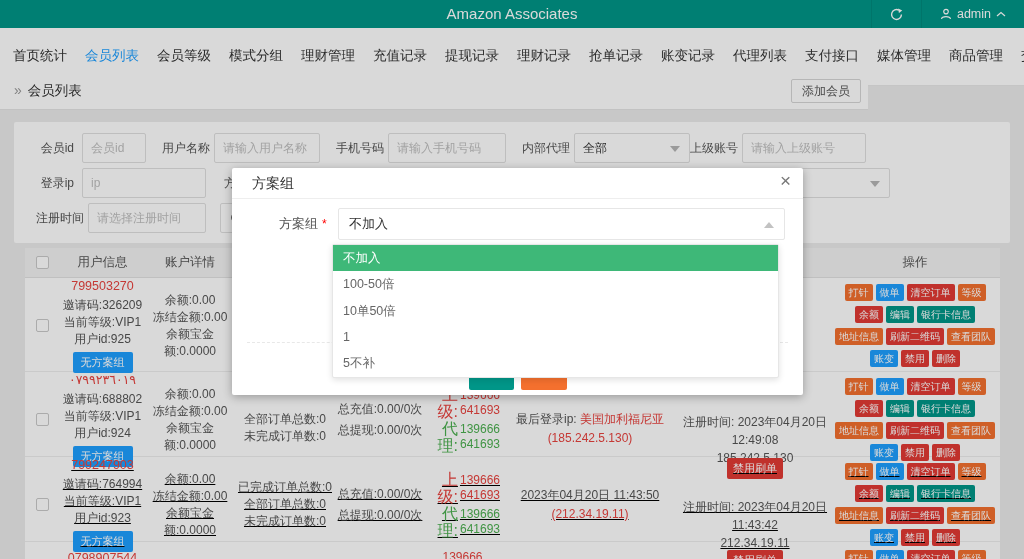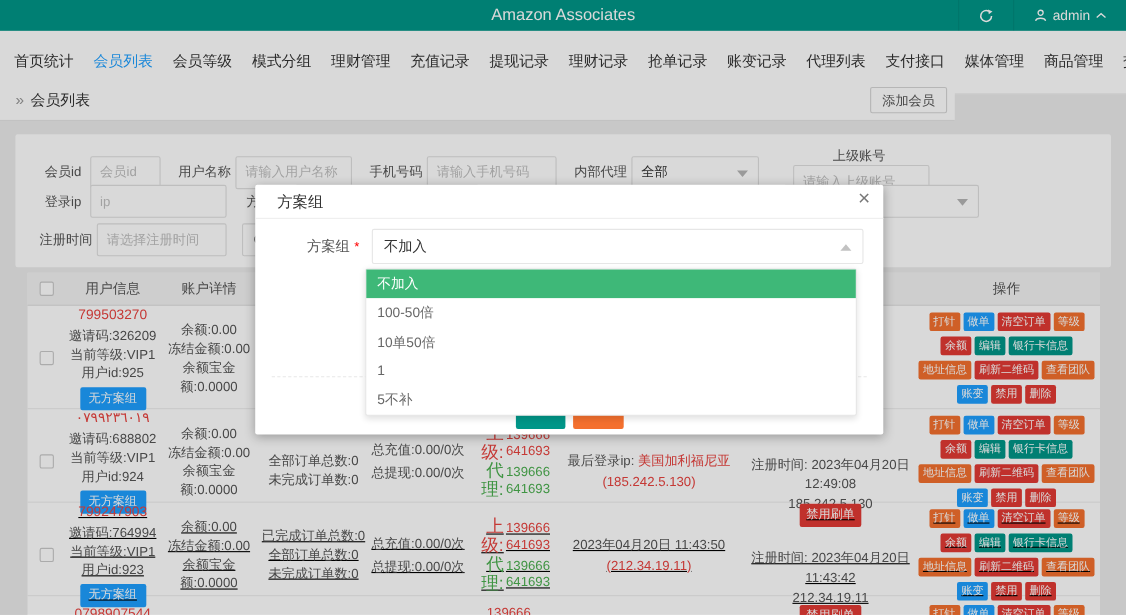--- a/index.html
+++ b/index.html
@@ -152,21 +152,21 @@
             <span class="ph">请输入手机号码</span>
           </div>
         </div>
         <div class="fitem" style="margin-left: 16px;">
           <span class="flabel" style="width: 52px;">内部代理</span>
           <div class="fbox" style="width: 116px;">
             <span class="val">全部</span>
             <span class="caret-down"></span>
           </div>
         </div>
-        <div class="fitem" style="margin-left: 31px; flex-direction: column;">
+        <div class="fitem" style="margin-left: 0;">
           <span class="flabel" style="width: 52px;">上级账号</span>
           <div class="fbox" style="width: 124px;">
             <span class="ph">请输入上级账号</span>
           </div>
         </div>
       </div>
     <div class="frow frow2" id="frow2">
         <div class="fitem" style="margin-left: 0px;">
           <span class="flabel" style="width: 46px;">登录ip</span>
           <div class="fbox" style="width: 124px;">

